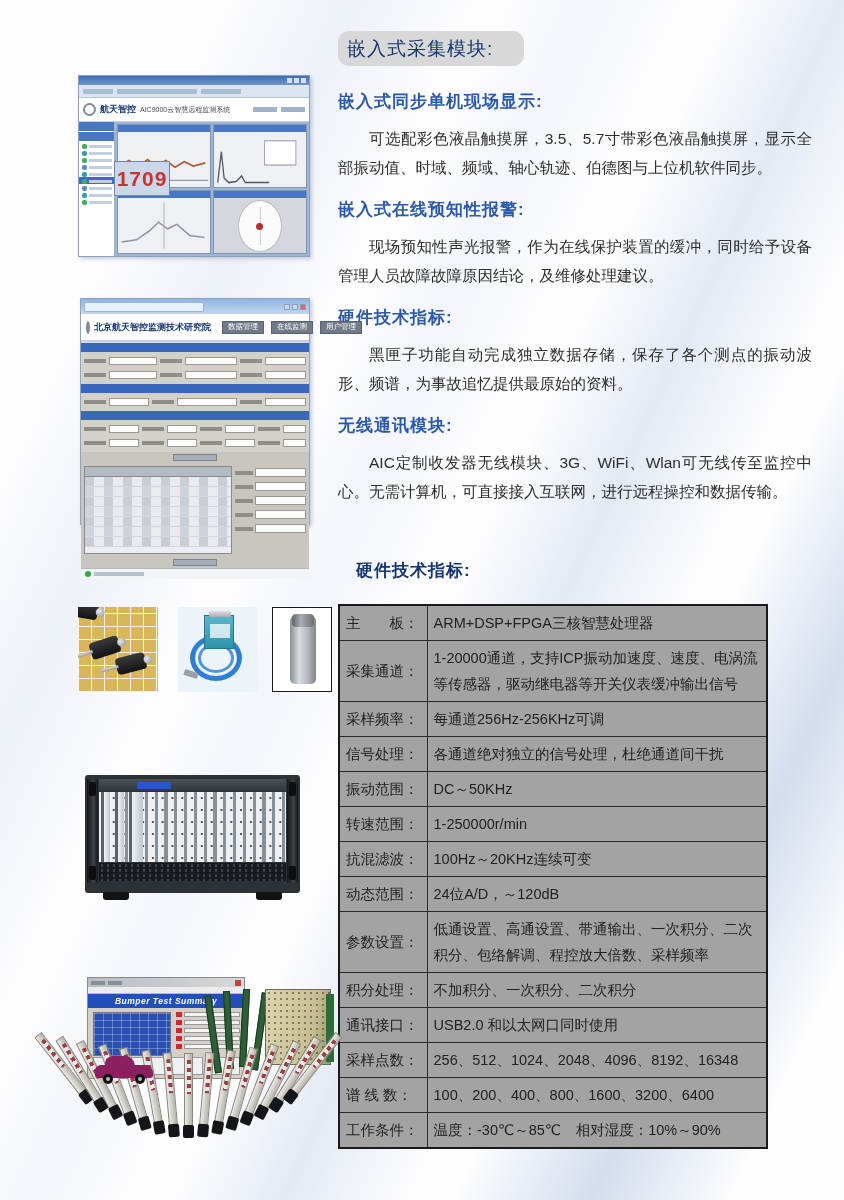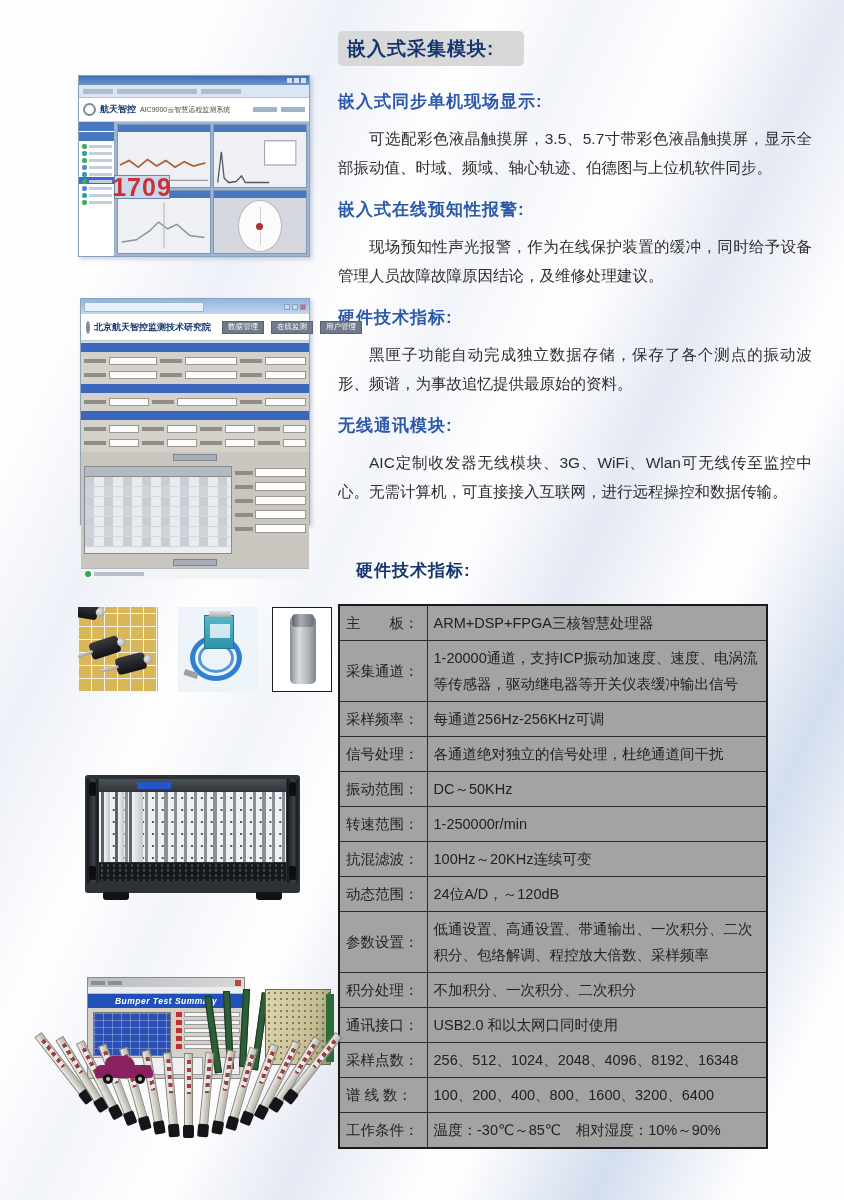--- a/index.html
+++ b/index.html
@@ -8,22 +8,22 @@
         font-family:"Liberation Sans","DejaVu Sans",sans-serif;overflow:hidden;}
   
   #bg-bands{position:absolute;inset:0;pointer-events:none;
     background-image:
       linear-gradient(115deg, rgba(186,200,226,0) 52%, rgba(186,200,226,.38) 60%, rgba(186,200,226,0) 69%),
       linear-gradient(115deg, rgba(170,190,222,0) 72%, rgba(170,190,222,.5) 82%, rgba(170,190,222,0) 92%),
       linear-gradient(115deg, rgba(205,215,235,0) 16%, rgba(205,215,235,.33) 25%, rgba(205,215,235,0) 34%),
       linear-gradient(115deg, rgba(210,220,238,0) 36%, rgba(210,220,238,.25) 42%, rgba(210,220,238,0) 49%);}
   
   .banner{position:absolute;left:338px;top:31px;width:186px;height:35px;background:#d8d8d8;
-          border-radius:5px;display:flex;align-items:center;padding-left:9px;
-          font-size:19px;font-weight:bold;color:#15356e;letter-spacing:1px;}
+          border-radius:11px;display:flex;align-items:center;padding-left:9px;
+          font-size:19px;font-weight:normal;color:#15356e;letter-spacing:1px;}
   #sections{position:absolute;left:338px;top:90px;width:474px;}
   .sec-h{font-size:17px;font-weight:bold;color:#2b58a8;margin:16px 0 11px 0;letter-spacing:1px;}
   .sec-h:first-child{margin-top:0;}
   .sec-p{font-size:15.5px;color:#2e2e2e;line-height:29px;text-align:justify;text-indent:2em;margin:0;}
   .spec-h{position:absolute;left:356px;top:559px;font-size:17px;font-weight:bold;color:#15356e;letter-spacing:1px;}
   
   table.specs{position:absolute;left:338px;top:604px;width:430px;border-collapse:collapse;
               background:#a3a3a3;border:2px solid #1a1a1a;}
   table.specs td{border:1px solid #2a2a2a;font-size:14.5px;color:#222;line-height:26px;
                  padding:4px 6px;vertical-align:middle;}
@@ -47,23 +47,23 @@
   .s1 .trow{display:flex;align-items:center;gap:2px;padding:2px 2px 0 3px;}
   .s1 .trow .dot{width:5px;height:5px;border-radius:2px;display:block;}
   .g1{background:#3fae58;} .g2{background:#2e9fb0;} .g3{background:#5b86d6;}
   .s1 .trow .ln{height:3px;flex:1;background:#c3cfdd;display:block;}
   .s1 .trow.sel{background:#3b6bd0;}
   .s1 .main{flex:1;background:#9fb6d2;display:grid;grid-template-columns:1fr 1fr;grid-template-rows:1fr 1fr;gap:2px;padding:2px;}
   .pane{background:#f2f4f7;display:flex;flex-direction:column;border:1px solid #7e96b5;}
   .pane .pt{height:7px;background:#4a78c0;}
   .pane .pb{flex:1;position:relative;background:#eef0f3;}
   .pane svg{position:absolute;inset:0;width:100%;height:100%;}
-  .alarm{position:absolute;left:35px;top:85px;width:56px;height:24px;background:#ccd8ea;
+  .alarm{position:absolute;left:35px;top:85px;width:56px;height:35px;background:#ccd8ea;
          border:1px solid #6b87ad;display:flex;align-items:center;justify-content:center;
-         font-size:25px;font-weight:bold;color:#c63333;letter-spacing:1px;z-index:3;margin-top:14px;}
+         font-size:21px;font-weight:bold;color:#c63333;letter-spacing:1px;z-index:3;}
   .polar{position:absolute;left:50%;top:50%;width:44px;height:52px;margin:-26px 0 0 -22px;
          background:#fbfbfb;border-radius:50%;border:1px solid #b9b9b9;}
   .polar i{position:absolute;left:50%;top:50%;width:7px;height:7px;margin:-3px 0 0 -4px;background:#b03030;border-radius:50%;display:block;}
   .polar b{position:absolute;left:50%;top:6px;bottom:6px;width:1px;background:#cfcfcf;display:block;}
   
   .s2{position:absolute;left:80px;top:298px;width:230px;height:227px;background:#cfd8e4;
       border:1px solid #90a4bc;box-shadow:2px 2px 4px rgba(120,140,170,.4);}
   .s2 .vista{height:15px;background:linear-gradient(#8fb4e2,#c3d7ef);display:flex;align-items:center;padding:2px 3px;}
   .s2 .vista .tab{width:120px;height:10px;background:#e8f1fa;border:1px solid #9ab4d4;border-radius:2px 2px 0 0;}
   .s2 .vista .wbtn{margin-left:auto;display:flex;gap:2px;}

